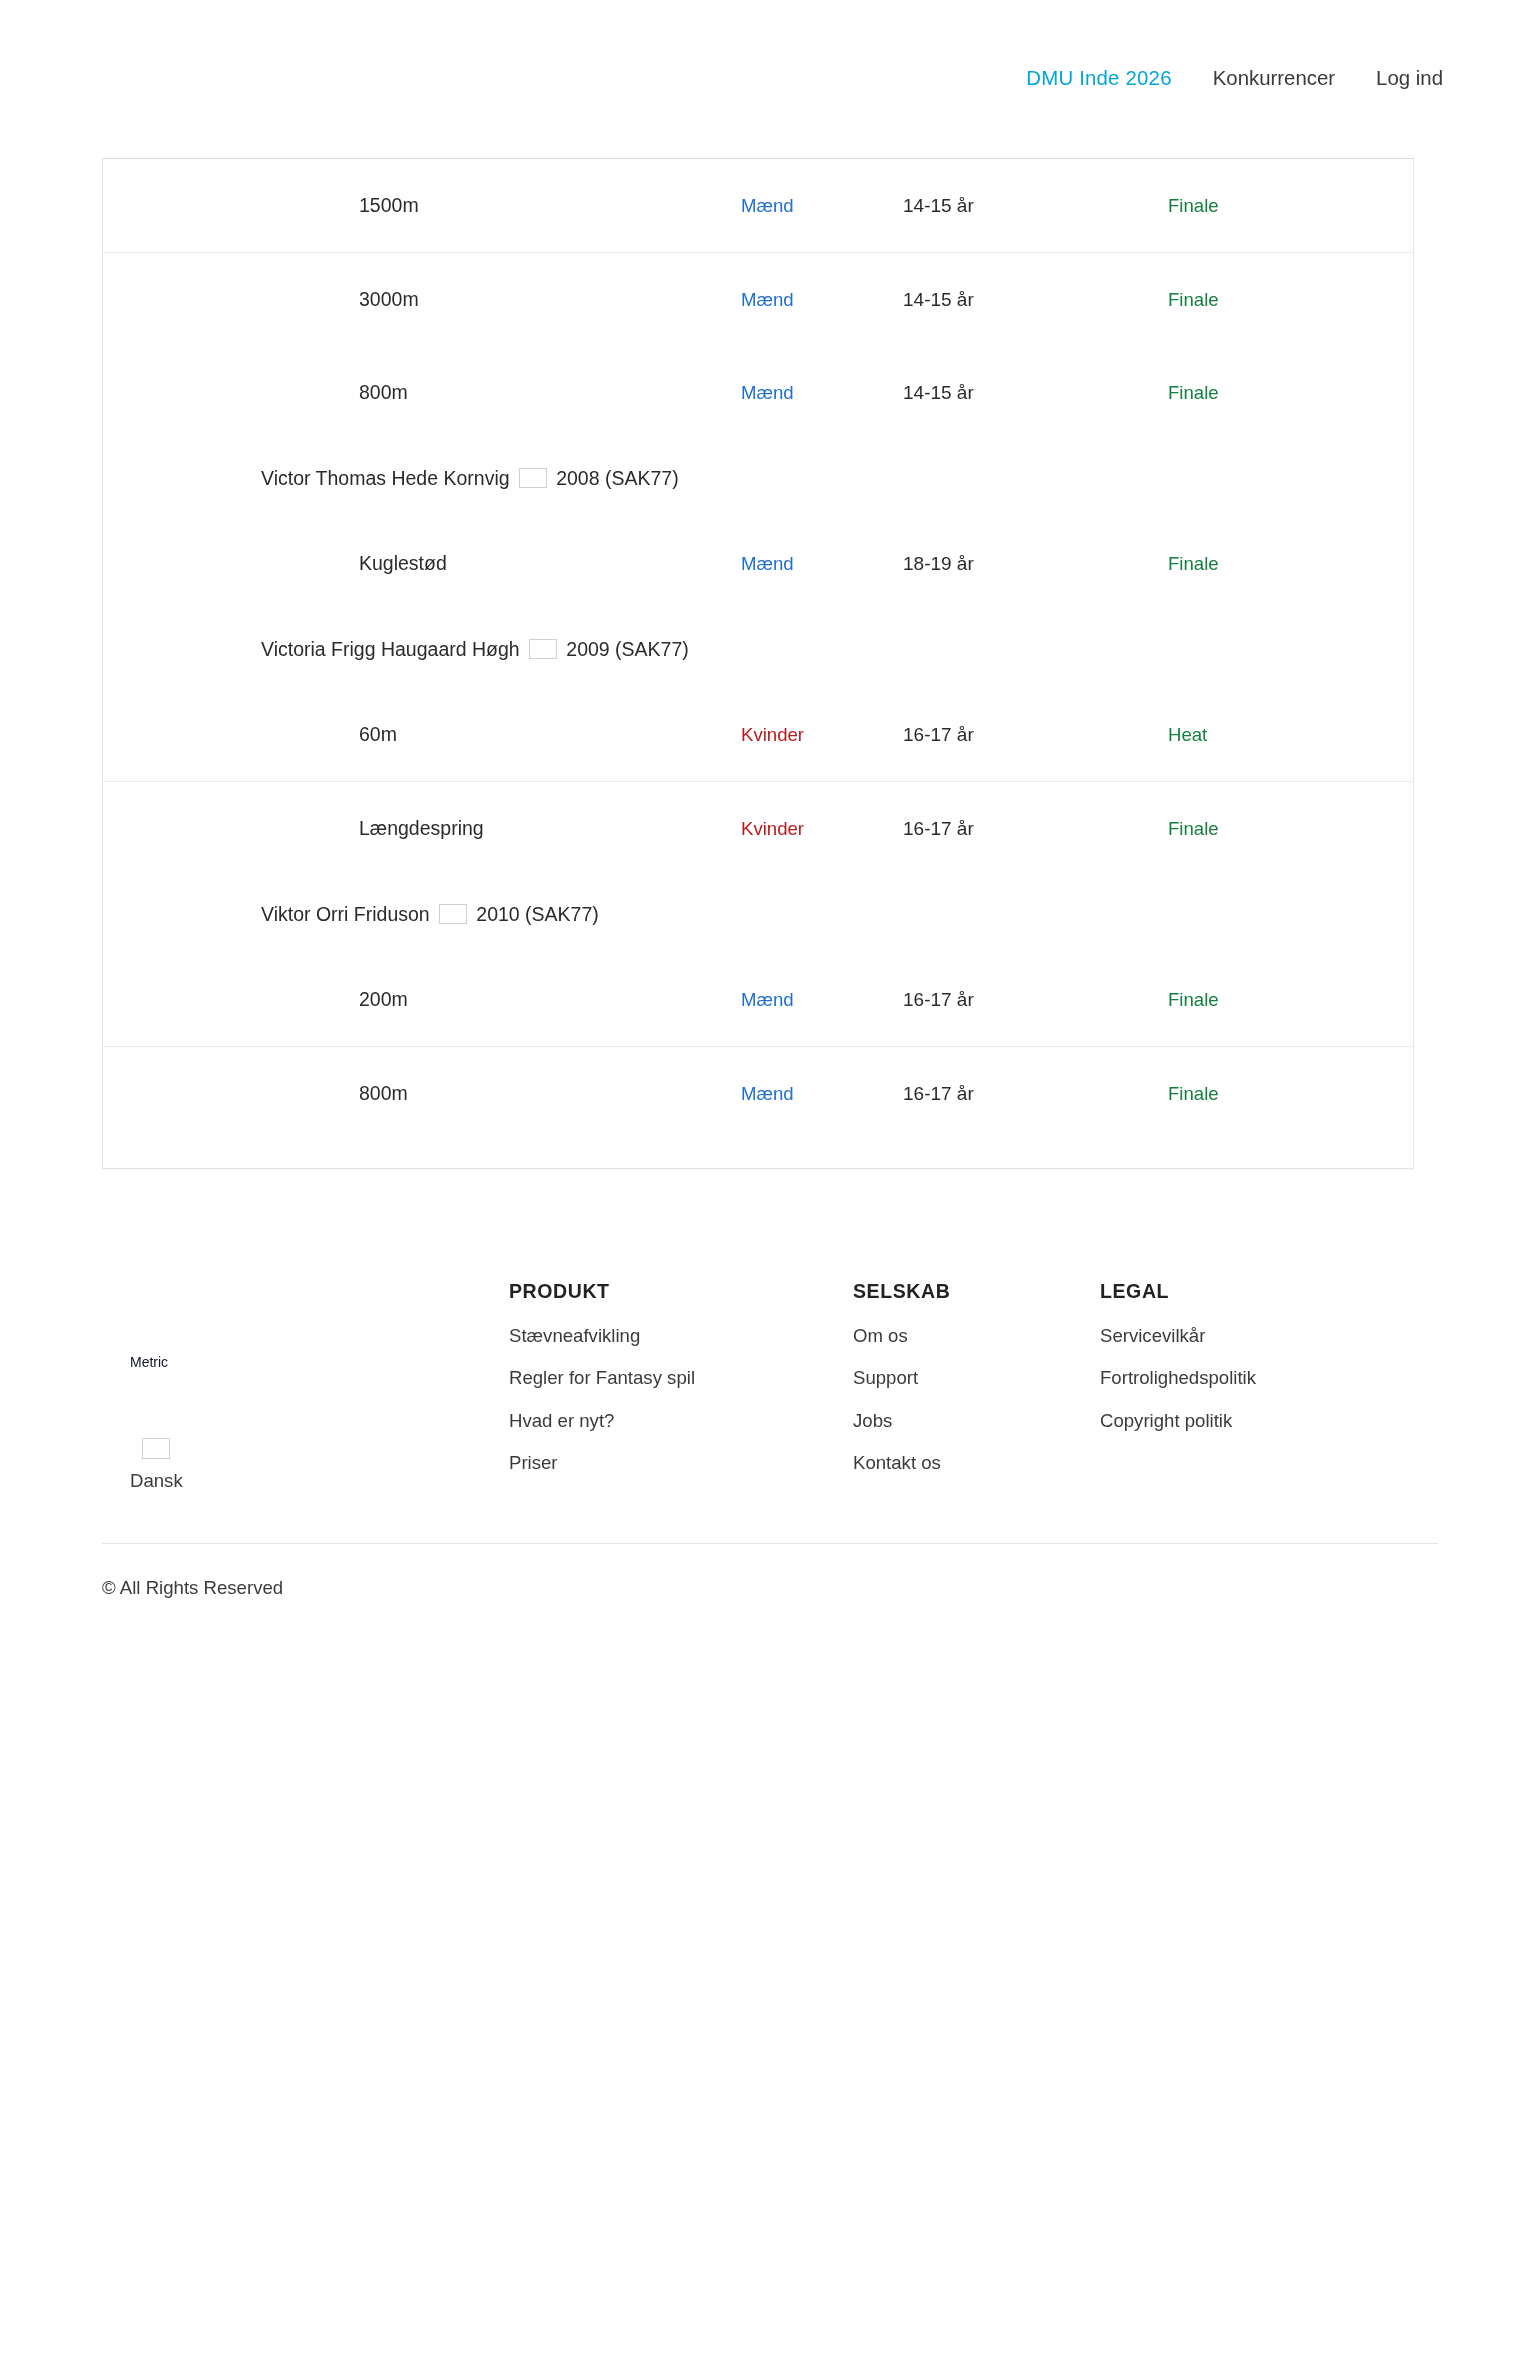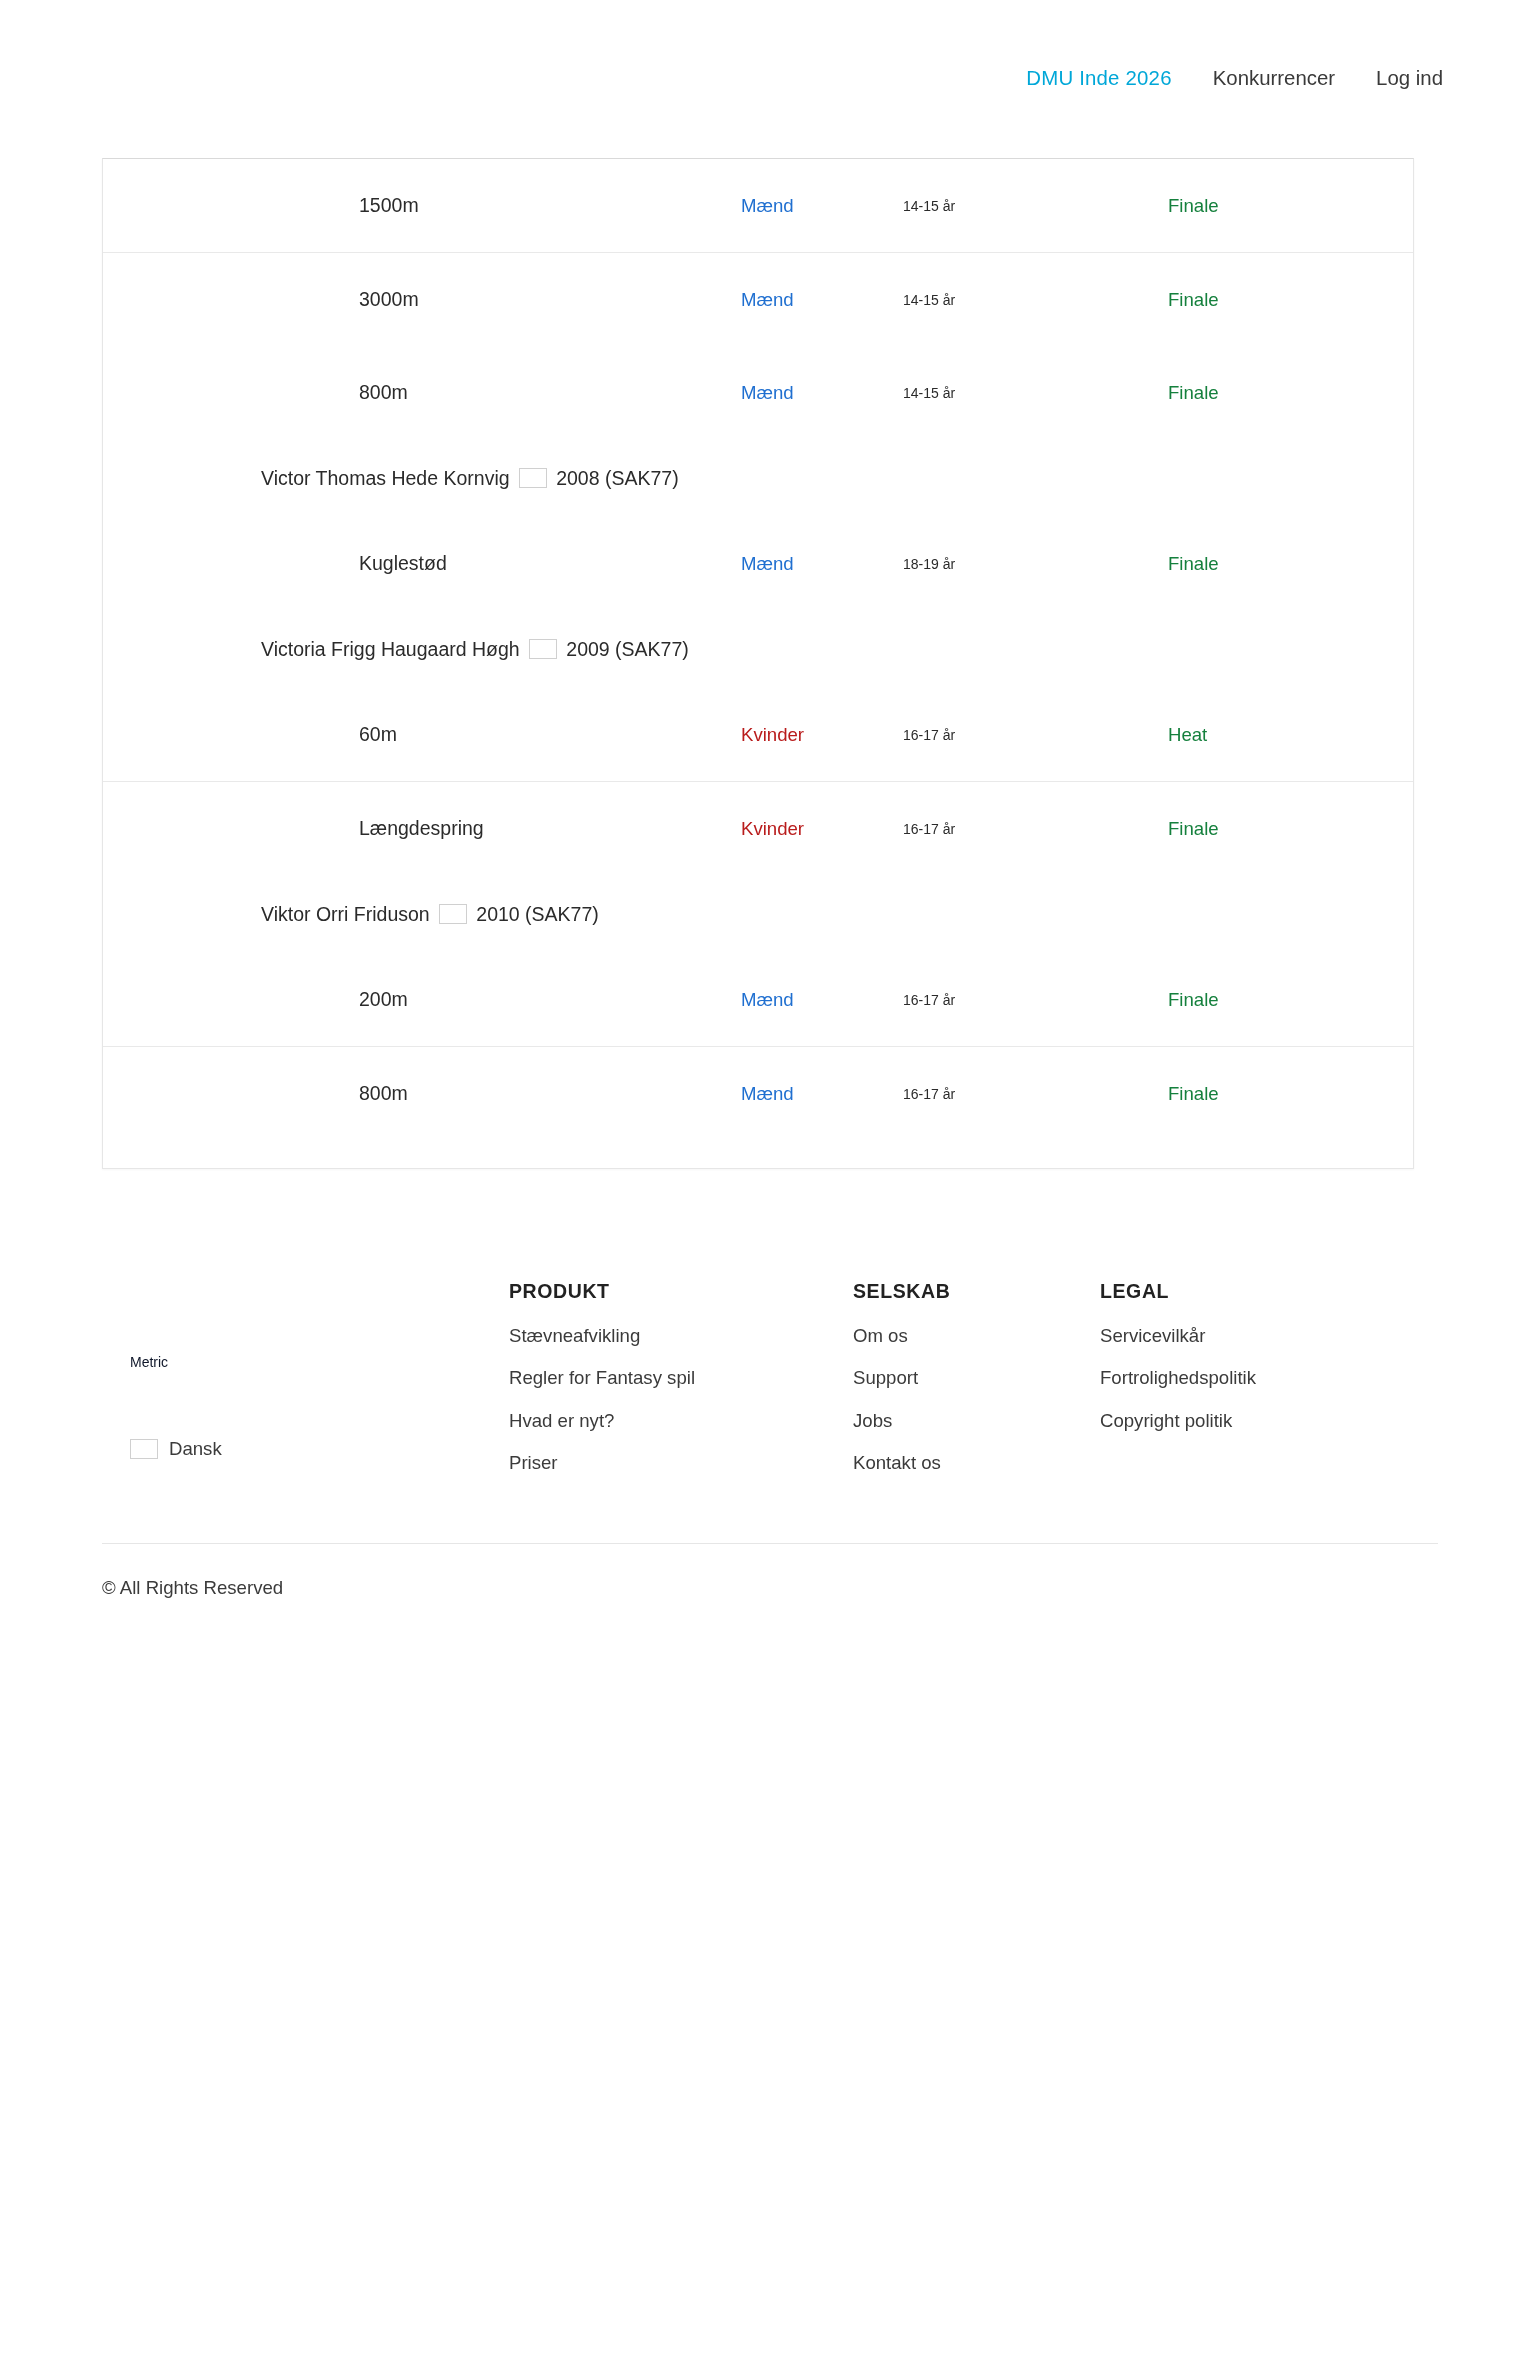--- a/index.html
+++ b/index.html
@@ -65,21 +65,21 @@
     position: relative;
     height: 93px;
     border-bottom: 0.9px solid #e9e9e9;
     display: flex;
     align-items: center;
   }
   .row.noline { border-bottom: none; }
 
   .cell-event   { position: absolute; left: 256px; font-size: 19.5px; color: #2b2b2b; }
   .cell-gender  { position: absolute; left: 638px; font-size: 18.6px; }
-  .cell-age     { position: absolute; left: 800px; font-size: 14px; color: #2b2b2b; }
+  .cell-age     { position: absolute; left: 800px; font-size: 19px; color: #2b2b2b; }
   .cell-round   { position: absolute; left: 1065px; font-size: 18.6px; color: #15803d; }
 
   .g-m { color: #1f6fd0; }
   .g-k { color: #b91c1c; }
 
   
   .athlete-row {
     position: relative;
     height: 78px;
     display: flex;
@@ -134,20 +134,21 @@
     font-size: 14px;
     color: #0f172a;
     margin-bottom: 68px;
   }
   .settings .lang {
     font-size: 18.6px;
     color: #3b3b3b;
     display: flex;
     align-items: center;
     gap: 11px;
+    flex-direction: column;
   }
   .settings .lang .flag {
     display: inline-block;
     width: 26px;
     height: 18.6px;
     background: #fff;
     border: 0.9px solid #d0d0d0;
   }
 
   .footer-rule {

